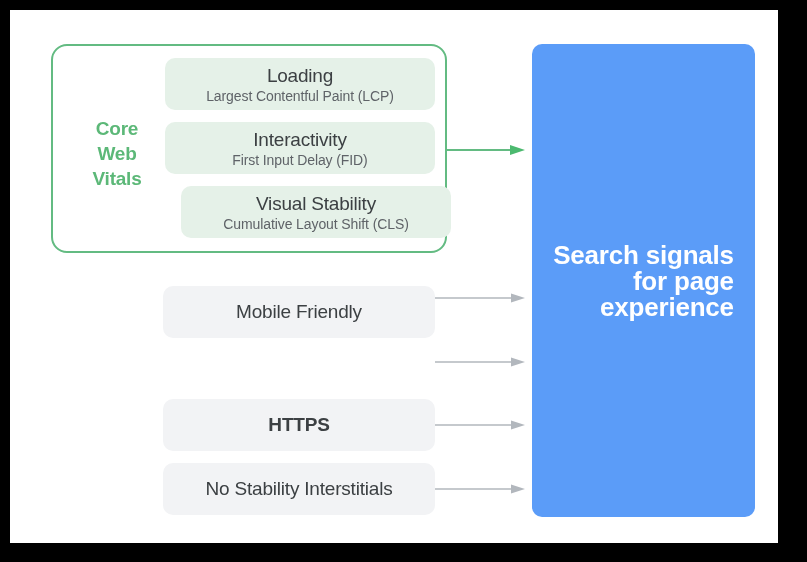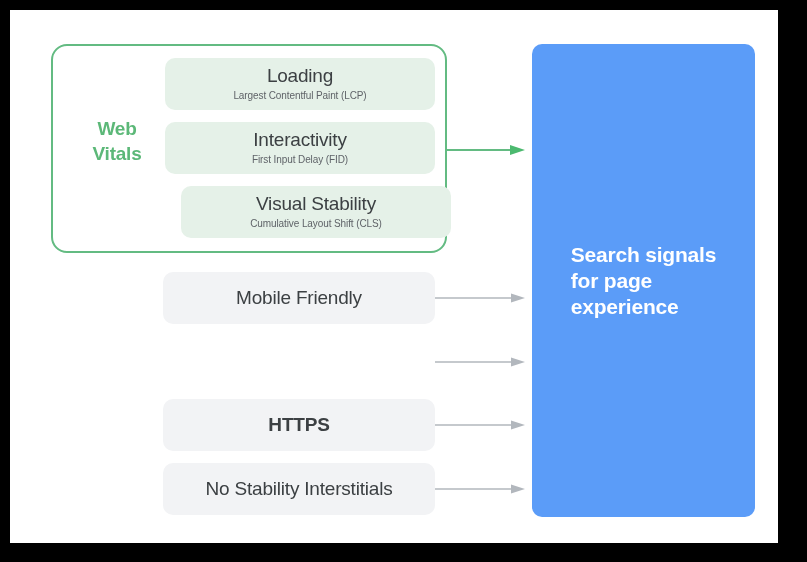--- a/index.html
+++ b/index.html
@@ -74,42 +74,42 @@
   .vital-box.b2 { top: 140px; margin-left: 16px; }
 
   .vital-title {
     color: #3c4043;
     font-size: 19px;
     line-height: 22px;
     letter-spacing: -0.2px;
   }
   .vital-sub {
     color: #5f6368;
-    font-size: 10px;
+    font-size: 14px;
     line-height: 16px;
     margin-top: 1px;
     letter-spacing: -0.1px;
   }
 
   
   .signal-box {
     position: absolute;
     left: 153px;           
     width: 272px;
     height: 52px;
     background: #f2f3f5;
     border-radius: 10px;
     display: flex;
     align-items: center;
     justify-content: center;
     color: #3c4043;
     font-size: 19px;
     letter-spacing: -0.2px;
   }
-  .signal-box.s0 { top: 262px; text-align: right; }
+  .signal-box.s0 { top: 276px; text-align: right; }
   .signal-box.s1 { top: 326px; }
   .signal-box.s2 { top: 389px; font-weight: bold; }
   .signal-box.s3 { top: 453px; }
 
   
   .arrow {
     position: absolute;
     height: 12px;
     display: block;
   }
@@ -130,36 +130,37 @@
     height: 473px;
     background: #5b9cf8;
     border-radius: 10px;
     display: flex;
     align-items: center;
     justify-content: center;
   }
   .blue-text {
     color: #ffffff;
     font-weight: bold;
-    font-size: 21px;
+    font-size: 26px;
     line-height: 26px;
-    text-align: left;
+    text-align: right;
     letter-spacing: -0.2px;
     padding: 0 18px;
   }
 </style>
 </head>
 <body>
 
 <div id="frame">
   <div id="canvas">
 
     <div class="cwv-group">
 
       <div class="cwv-label">
+        <div>Core</div>
         <div>Web</div>
         <div>Vitals</div>
       </div>
 
       <div class="vital-box b0">
         <div class="vital-title">Loading</div>
         <div class="vital-sub">Largest Contentful Paint (LCP)</div>
       </div>
 
       <div class="vital-box b1">

